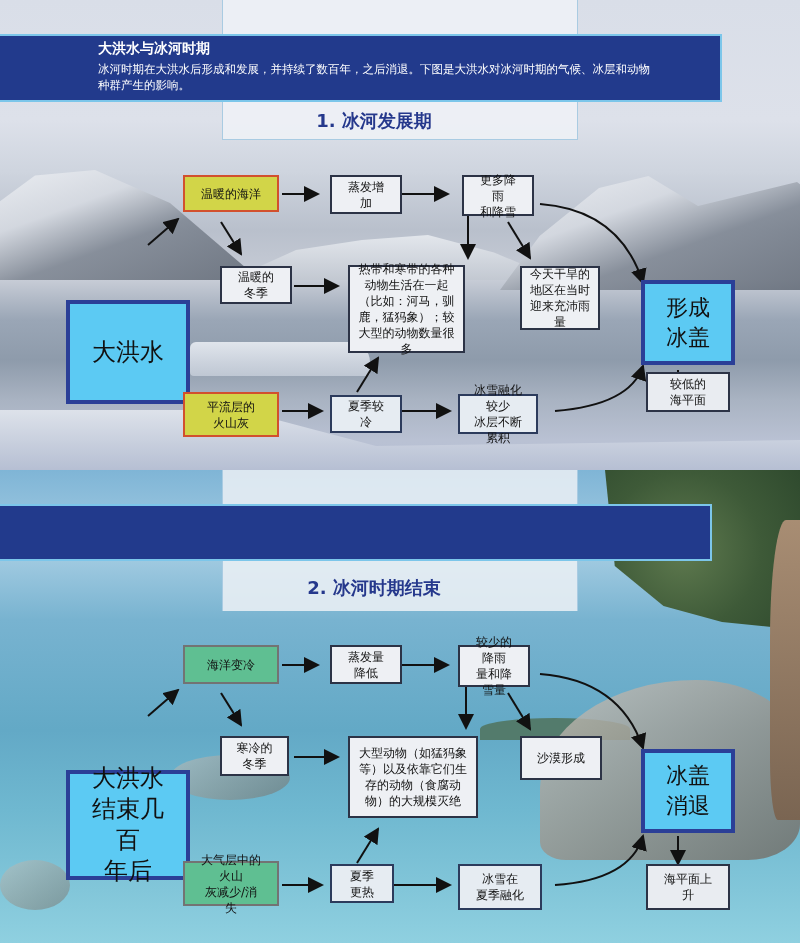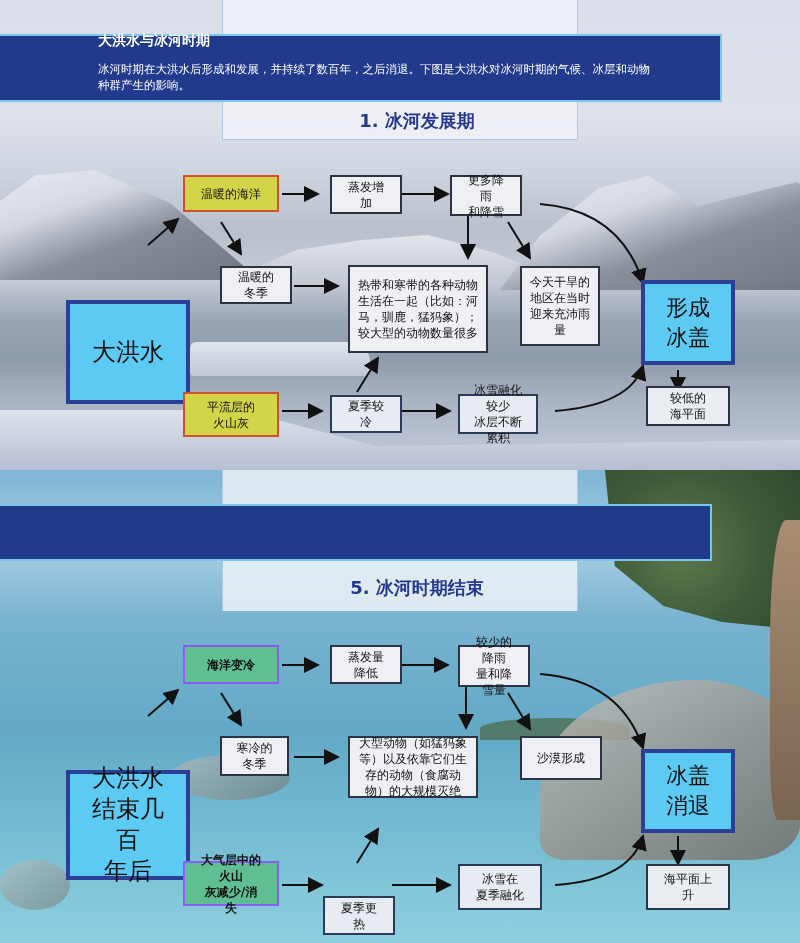--- a/index.html
+++ b/index.html
@@ -61,37 +61,37 @@
   .bot-panel-a { left: 222px; top: 470px; width: 356px; height: 35px; background: rgba(232,238,244,0.88); }
   .bot-panel-b { left: 222px; top: 561px; width: 356px; height: 50px; background: rgba(232,238,244,0.9); }
 
   .blue-band {
     position: absolute; left: 0; background: #223a8c;
     border-top: 2px solid #7cc6ea; border-bottom: 2px solid #7cc6ea; border-right: 2px solid #7cc6ea;
   }
   .band-top { top: 34px; width: 722px; height: 68px; }
   .band-bottom { top: 504px; width: 712px; height: 57px; }
 
-  .intro-title { position: absolute; left: 98px; top: 32px; color: #fff; font-weight: bold; font-size: 14px; }
+  .intro-title { position: absolute; left: 98px; top: 40px; color: #fff; font-weight: bold; font-size: 14px; }
   .intro-text  { position: absolute; left: 98px; top: 61px; width: 560px; color: #fff; font-size: 11.5px; line-height: 16px; }
 
   .section-title {
     position: absolute; left: 222px; width: 304px; text-align: center;
-    color: #25388c; font-weight: bold; font-size: 18px; margin-left: 43px;
+    color: #25388c; font-weight: bold; font-size: 18px;
   }
   .sec1 { top: 109px; }
   .sec2 { top: 576px; }
 
   
   .box {
     position: absolute; display: flex; align-items: center; justify-content: center; text-align: center;
     background: #eef0f4; border: 2px solid #2c3346; font-size: 12px; line-height: 16px; color: #111; padding: 14px;
   }
   .box.yellow { background: #d2d548; border: 2px solid #d2502e; }
-  .box.green  { background: #5fbf92; border: 2px solid #8b5cf6; font-weight: bold; }
+  .box.green  { background: #5fbf92; border: 2px solid #737373; }
   .box.main   { background: #5ccaf3; border: 4px solid #2b3f97; font-size: 24px; line-height: 32px; margin-top: 48px; }
   .box.result { background: #5ccaf3; border: 4px solid #2b3f97; font-size: 22px; line-height: 30px; }
   .box.note   { background: #e9ecf1; }
   .box.bluegray { background: #e6ecf2; border-color: #2c3b5c; }
 
   svg.arrows { position: absolute; left: 0; top: 0; width: 800px; height: 943px; pointer-events: none; }
 </style>
 </head>
 <body>
 
@@ -113,21 +113,21 @@
 <div class="light-panel top-panel-a"></div>
 <div class="blue-band band-top"></div>
 <div class="intro-title">大洪水与冰河时期</div>
 <div class="intro-text">冰河时期在大洪水后形成和发展，并持续了数百年，之后消退。下图是大洪水对冰河时期的气候、冰层和动物种群产生的影响。</div>
 <div class="light-panel top-panel-b"></div>
 <div class="section-title sec1">1. 冰河发展期</div>
 
 <div class="light-panel bot-panel-a"></div>
 <div class="blue-band band-bottom"></div>
 <div class="light-panel bot-panel-b"></div>
-<div class="section-title sec2">5. 冰河时期结束</div>
+<div class="section-title sec2">2. 冰河时期结束</div>
 
 <svg class="arrows" viewBox="0 0 800 943">
   <defs>
     <marker id="ah" markerWidth="8" markerHeight="8" refX="7" refY="4" orient="auto">
       <path d="M0,0 L8,4 L0,8 z" fill="#111"></path>
     </marker>
   </defs>
   <g stroke="#111" stroke-width="2" fill="none" marker-end="url(#ah)">
 
     <line x1="148" y1="245" x2="178" y2="219"></line>
@@ -164,66 +164,66 @@
 
 <div class="box main" style="left:66px; top:252px; width:124px; height:104px;">
     <span>大洪水</span>
   </div>
 <div class="box yellow" style="left:183px; top:175px; width:96px; height:37px;">
     <span>温暖的海洋</span>
   </div>
 <div class="box" style="left:330px; top:175px; width:72px; height:39px;">
     <span>蒸发增加</span>
   </div>
-<div class="box" style="left:450px; top:175px; width:72px; height:41px; white-space:pre-line;"><span>更多降雨
+<div class="box" style="left:462px; top:175px; width:72px; height:41px; white-space:pre-line;"><span>更多降雨
 和降雪</span></div>
 <div class="box" style="left:220px; top:266px; width:72px; height:38px;">
     <span>温暖的冬季</span>
   </div>
-<div class="box" style="left:348px; top:265px; width:140px; height:88px; padding:8px 8px;">
+<div class="box" style="left:348px; top:265px; width:117px; height:88px; padding:8px 8px;">
     <span>热带和寒带的各种动物生活在一起（比如：河马，驯鹿，猛犸象）；较大型的动物数量很多</span>
   </div>
-<div class="box" style="left:520px; top:266px; width:80px; height:80px; padding:4px 8px;">
+<div class="box" style="left:520px; top:266px; width:80px; height:64px; padding:4px 8px;">
     <span>今天干旱的地区在当时迎来充沛雨量</span>
   </div>
 <div class="box result" style="left:641px; top:280px; width:94px; height:85px; white-space:pre-line;"><span>形成
 冰盖</span></div>
 <div class="box yellow" style="left:183px; top:392px; width:96px; height:45px; white-space:pre-line;"><span>平流层的
 火山灰</span></div>
 <div class="box bluegray" style="left:330px; top:395px; width:72px; height:38px;">
     <span>夏季较冷</span>
   </div>
 <div class="box bluegray" style="left:458px; top:394px; width:80px; height:40px; white-space:pre-line;"><span>冰雪融化较少
 冰层不断累积</span></div>
-<div class="box note" style="left:646px; top:386px; width:84px; height:40px; white-space:pre-line;"><span>较低的
+<div class="box note" style="left:646px; top:372px; width:84px; height:40px; white-space:pre-line;"><span>较低的
 海平面</span></div>
 
 <div class="box main" style="left:66px; top:722px; width:124px; height:110px; white-space:pre-line; line-height:31px;"><span>大洪水
 结束几百
 年后</span></div>
 <div class="box green" style="left:183px; top:645px; width:96px; height:39px;">
     <span>海洋变冷</span>
   </div>
 <div class="box" style="left:330px; top:645px; width:72px; height:39px; white-space:pre-line;"><span>蒸发量
 降低</span></div>
 <div class="box" style="left:458px; top:645px; width:72px; height:42px; white-space:pre-line;"><span>较少的降雨
 量和降雪量</span></div>
 <div class="box" style="left:220px; top:736px; width:69px; height:40px;">
     <span>寒冷的冬季</span>
   </div>
-<div class="box" style="left:348px; top:736px; width:130px; height:62px; padding:4px 8px;">
+<div class="box" style="left:348px; top:736px; width:130px; height:82px; padding:4px 8px;">
     <span>大型动物（如猛犸象等）以及依靠它们生存的动物（食腐动物）的大规模灭绝</span>
   </div>
 <div class="box" style="left:520px; top:736px; width:82px; height:44px;">
     <span>沙漠形成</span>
   </div>
 <div class="box result" style="left:641px; top:749px; width:94px; height:84px; white-space:pre-line;"><span>冰盖
 消退</span></div>
 <div class="box green" style="left:183px; top:861px; width:96px; height:45px; white-space:pre-line;"><span>大气层中的火山
 灰减少/消失</span></div>
-<div class="box bluegray" style="left:323px; top:864px; width:72px; height:39px;margin-top:32px;">
+<div class="box bluegray" style="left:330px; top:864px; width:64px; height:39px;">
     <span>夏季更热</span>
   </div>
 <div class="box bluegray" style="left:458px; top:864px; width:84px; height:46px; white-space:pre-line;"><span>冰雪在
 夏季融化</span></div>
 <div class="box note" style="left:646px; top:864px; width:84px; height:46px;">
     <span>海平面上升</span>
   </div>
 
 </body></html>

